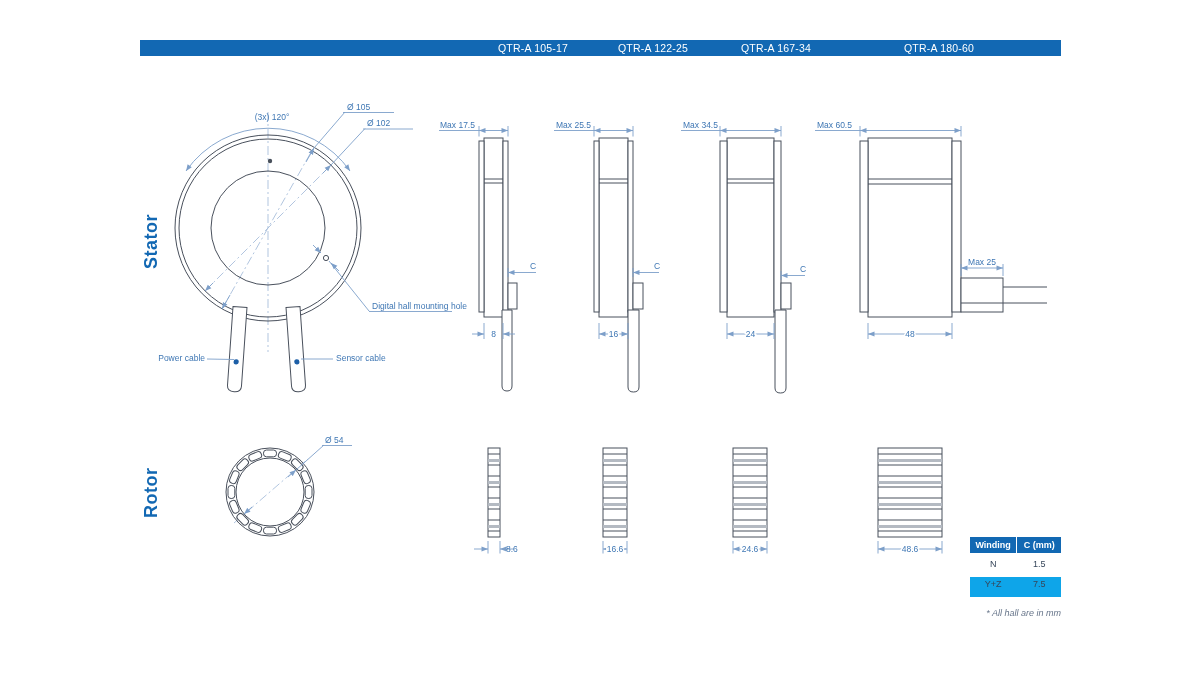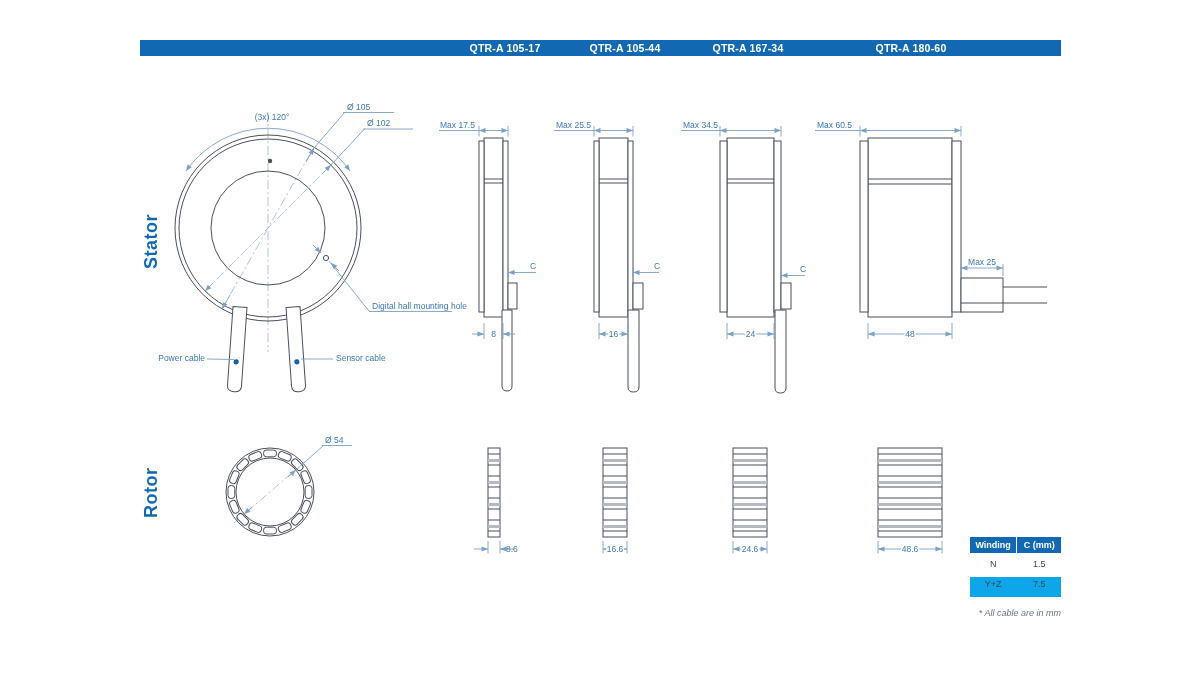--- a/index.html
+++ b/index.html
@@ -1,21 +1,21 @@
 <!DOCTYPE html>
 <html><head>
 <meta charset="utf-8">
 <style>
   html,body{margin:0;padding:0;background:#fff;}
   .stage{position:relative;width:1200px;height:675px;background:#ffffff;overflow:hidden;
          font-family:"Liberation Sans",sans-serif;}
   
   .header-bar{position:absolute;left:140px;top:40px;width:921px;height:16px;background:#1268b3;}
   .model{position:absolute;top:50%;transform:translate(-50%,-50%);color:#ffffff;
-         font-size:10.5px;font-weight:bold;letter-spacing:.2px;white-space:nowrap;}
+         font-size:10.5px;font-weight:normal;letter-spacing:.2px;white-space:nowrap;margin-left:28px;}
   
   .v-label{position:absolute;color:#1268b3;font-weight:bold;font-size:18px;letter-spacing:.5px;
            writing-mode:vertical-rl;transform:rotate(180deg);text-align:center;}
   .v-stator{left:141px;top:182px;height:118px;}
   .v-rotor{left:141px;top:438px;height:110px;}
   
   .draw{position:absolute;left:0;top:0;}
   .ln{stroke:#49505c;fill:none;stroke-width:1;}
   .lnf{stroke:#49505c;fill:#ffffff;stroke-width:1;}
   .dim{stroke:#7d9fc9;fill:none;stroke-width:.9;}
@@ -40,21 +40,21 @@
   .footnote{position:absolute;left:955px;top:608px;width:106px;text-align:right;
             font-size:9px;font-style:italic;color:#67758a;}
 </style>
 </head>
 <body>
 
 <div class="stage">
 
   <div class="header-bar">
     <span class="model" style="left:365px">QTR-A 105-17</span>
-    <span class="model" style="left:485px">QTR-A 105-44</span>
+    <span class="model" style="left:485px">QTR-A 122-25</span>
     <span class="model" style="left:608px">QTR-A 167-34</span>
     <span class="model" style="left:771px">QTR-A 180-60</span>
   </div>
 
   <div class="v-label v-stator">Stator</div>
   <div class="v-label v-rotor">Rotor</div>
 
   <svg class="draw" width="1200" height="675" viewBox="0 0 1200 675">
     <defs>
       <marker id="arr" viewBox="0 0 10 8" refX="9.5" refY="4" markerWidth="8" markerHeight="6.4" orient="auto-start-reverse">
@@ -316,15 +316,15 @@
     <div class="wt-row wt-body">
       <div class="wt-cell wt-c1">N</div>
       <div class="wt-cell wt-c2">1.5</div>
     </div>
     <div class="wt-row wt-body wt-alt">
       <div class="wt-cell wt-c1">Y+Z</div>
       <div class="wt-cell wt-c2">7.5</div>
     </div>
   </div>
 
-  <div class="footnote">* All cable are in mm</div>
+  <div class="footnote">* All hall are in mm</div>
 
 </div>
 
 </body></html>

